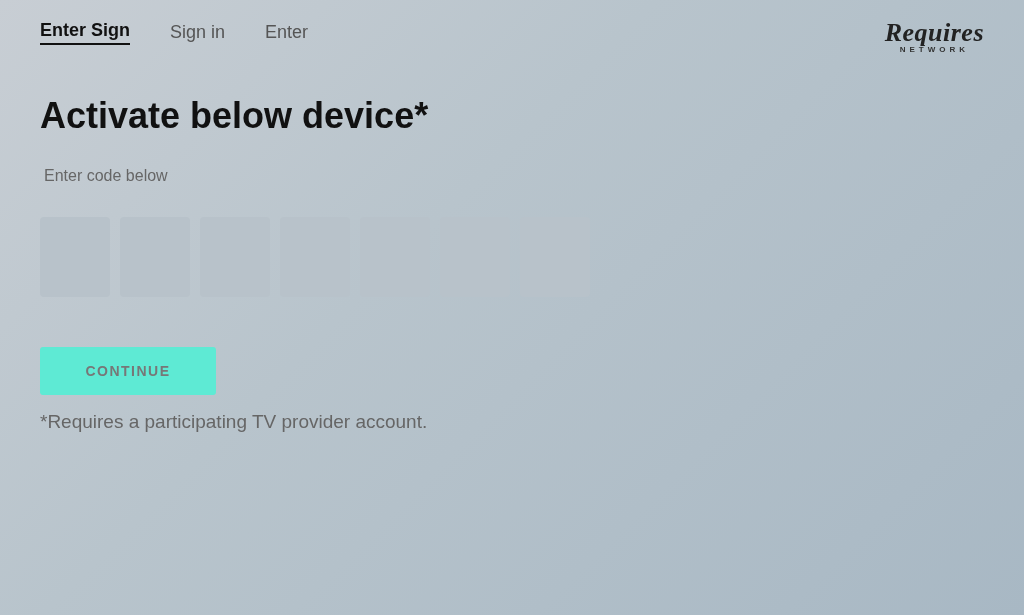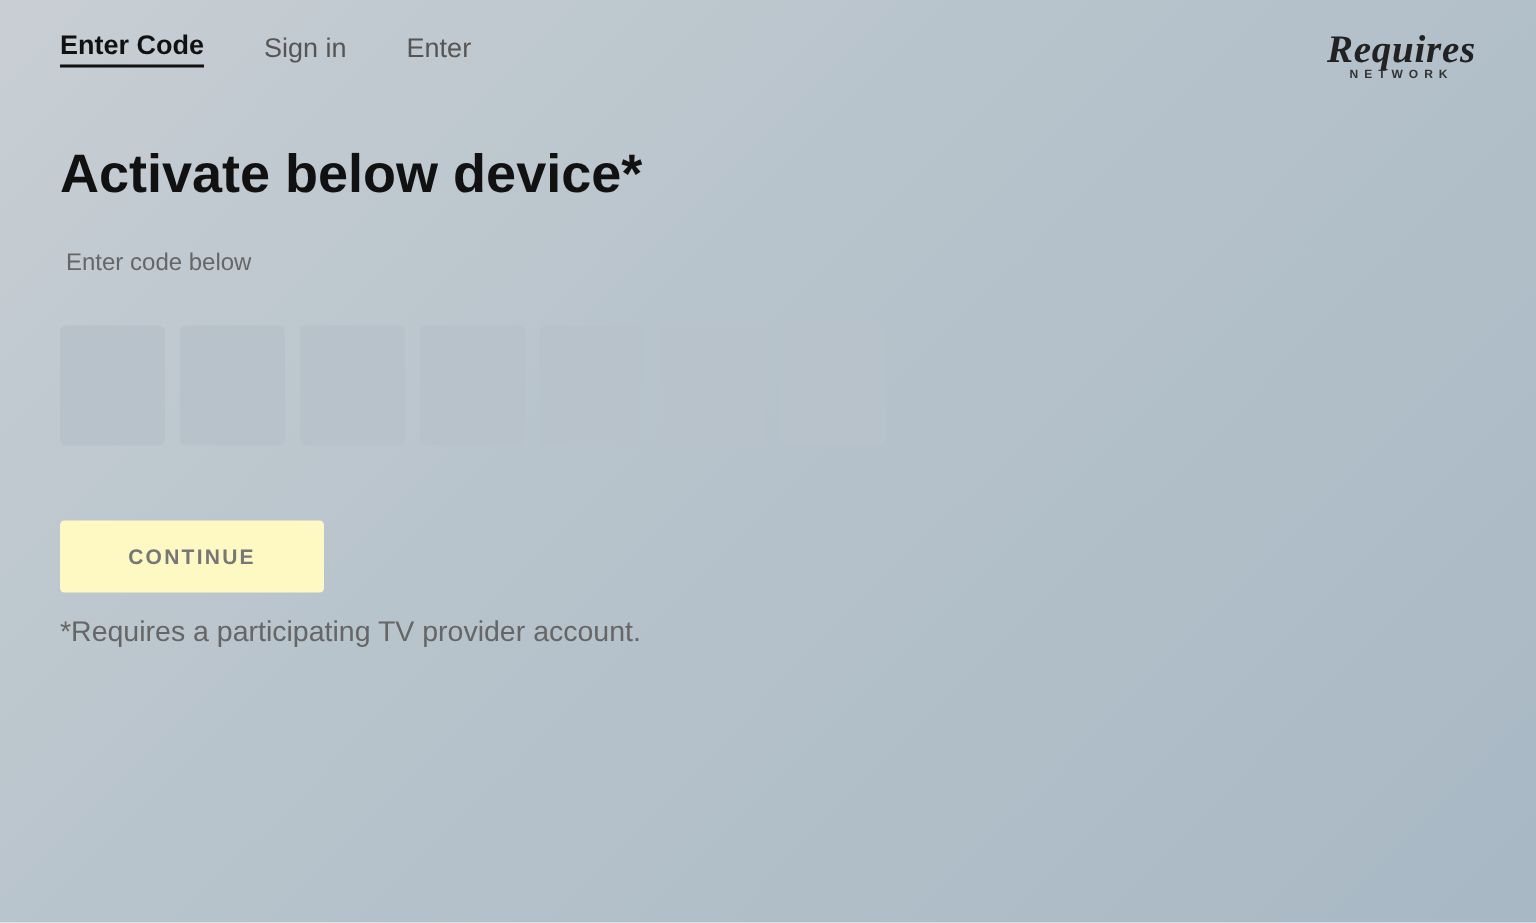--- a/index.html
+++ b/index.html
@@ -112,21 +112,21 @@
     .code-box:first-child {
       
       caret-color: #333;
     }
 
     
     .continue-btn {
       display: block;
       width: 176px;
       padding: 16px 0;
-      background: #fef9c3;
+      background: #5eead4;
       border: none;
       border-radius: 3px;
       font-size: 14px;
       font-weight: 700;
       letter-spacing: 1.5px;
       color: #777;
       cursor: pointer;
       text-align: center;
       text-transform: uppercase;
       margin-bottom: 16px;
@@ -135,21 +135,21 @@
     .footnote {
       font-size: 19px;
       color: #666;
     }
   </style>
 </head>
 <body>
 
 <nav>
   <div class="nav-links">
-    <a class="nav-link active">Enter Code</a>
+    <a class="nav-link active">Enter Sign</a>
     <a class="nav-link">Sign in</a>
     <a class="nav-link">Enter</a>
   </div>
   <div class="logo">
     <span class="logo-text">Requires</span>
     <span class="logo-sub">NETWORK</span>
   </div>
 </nav>
 
 <div class="main">

